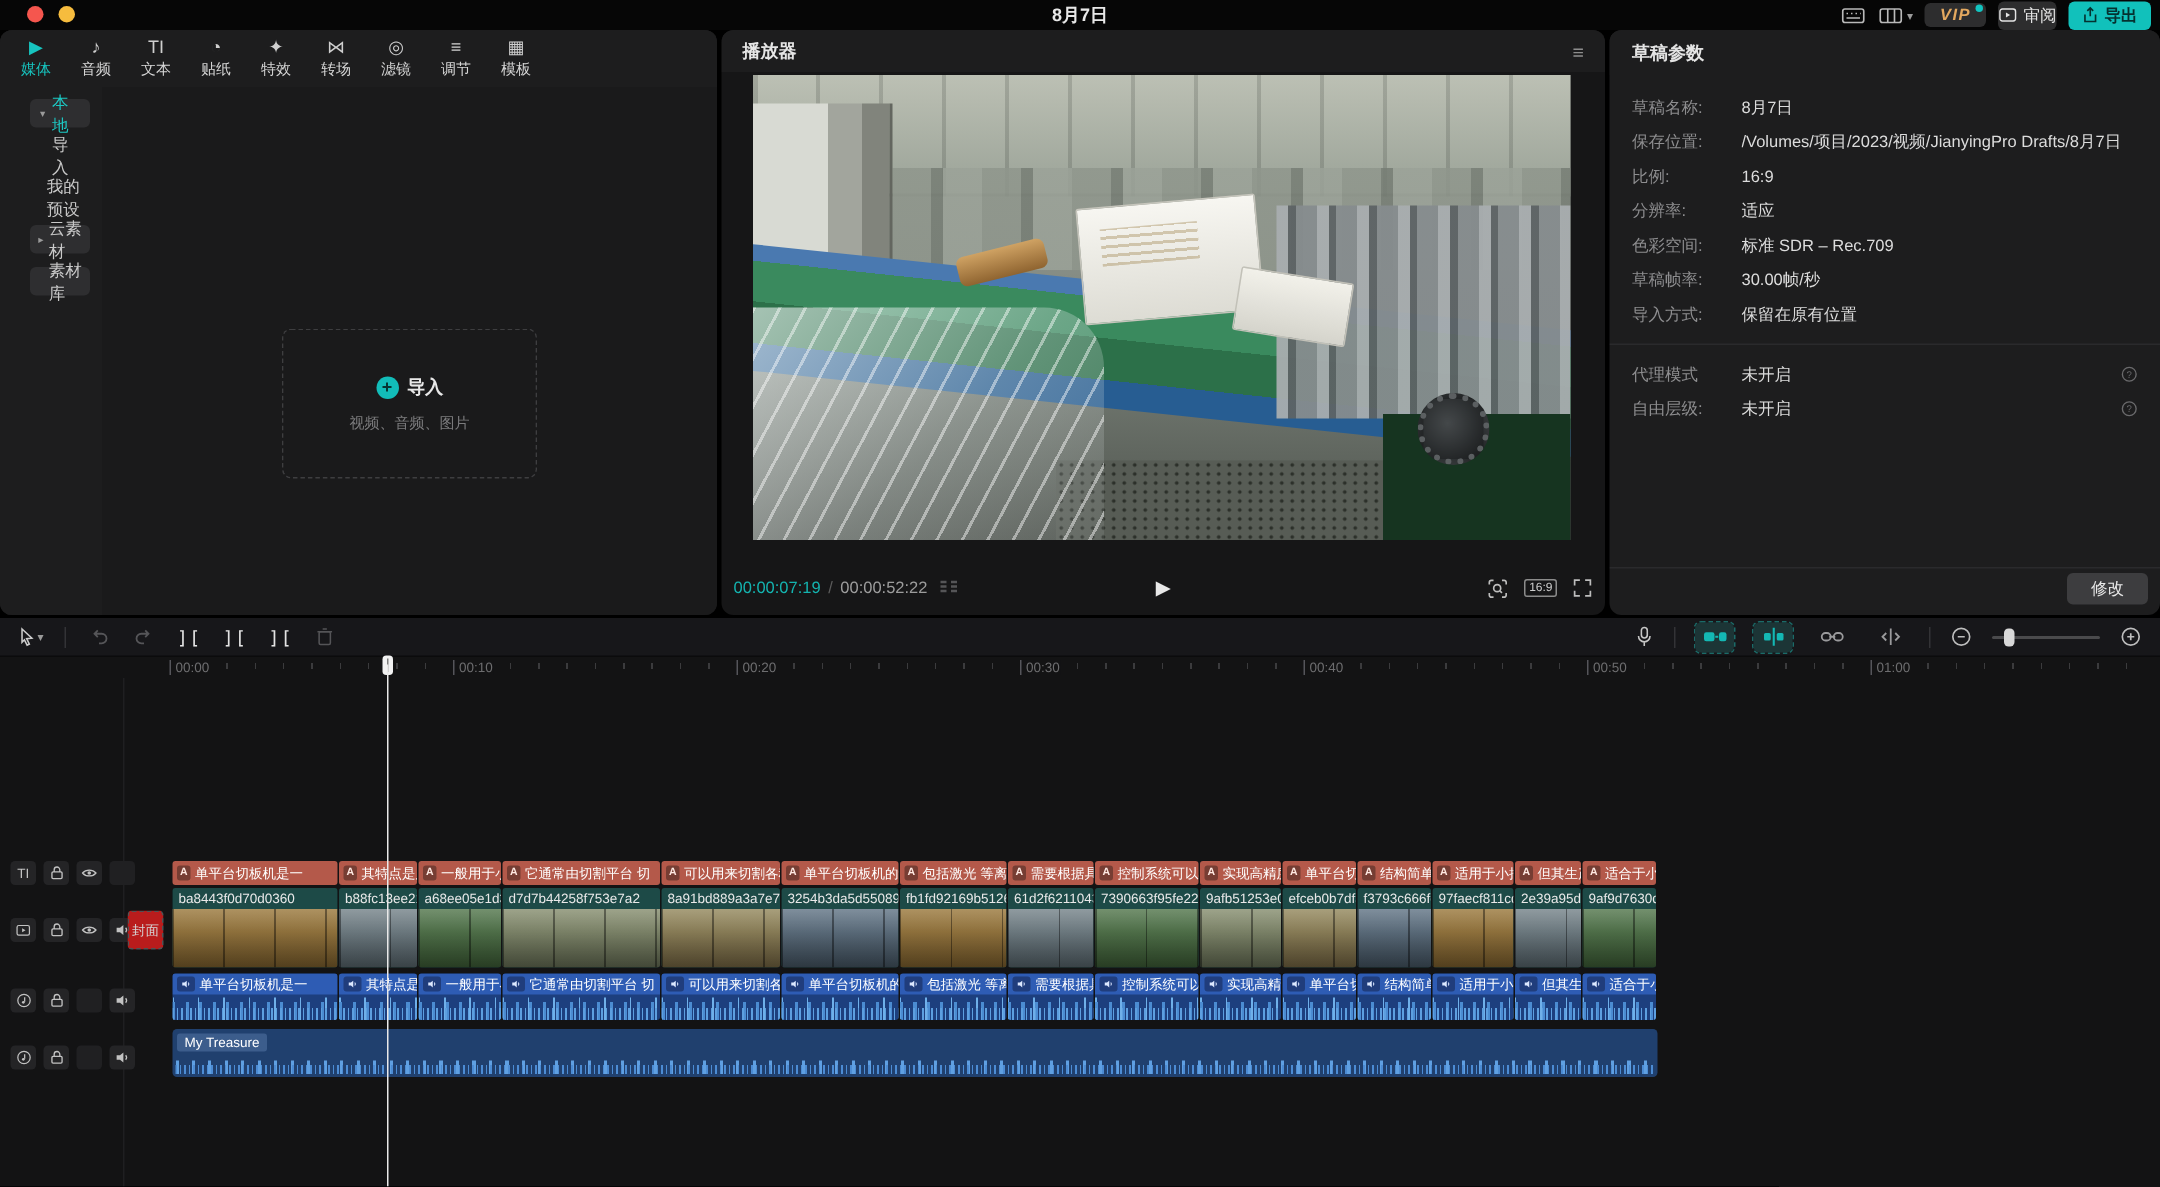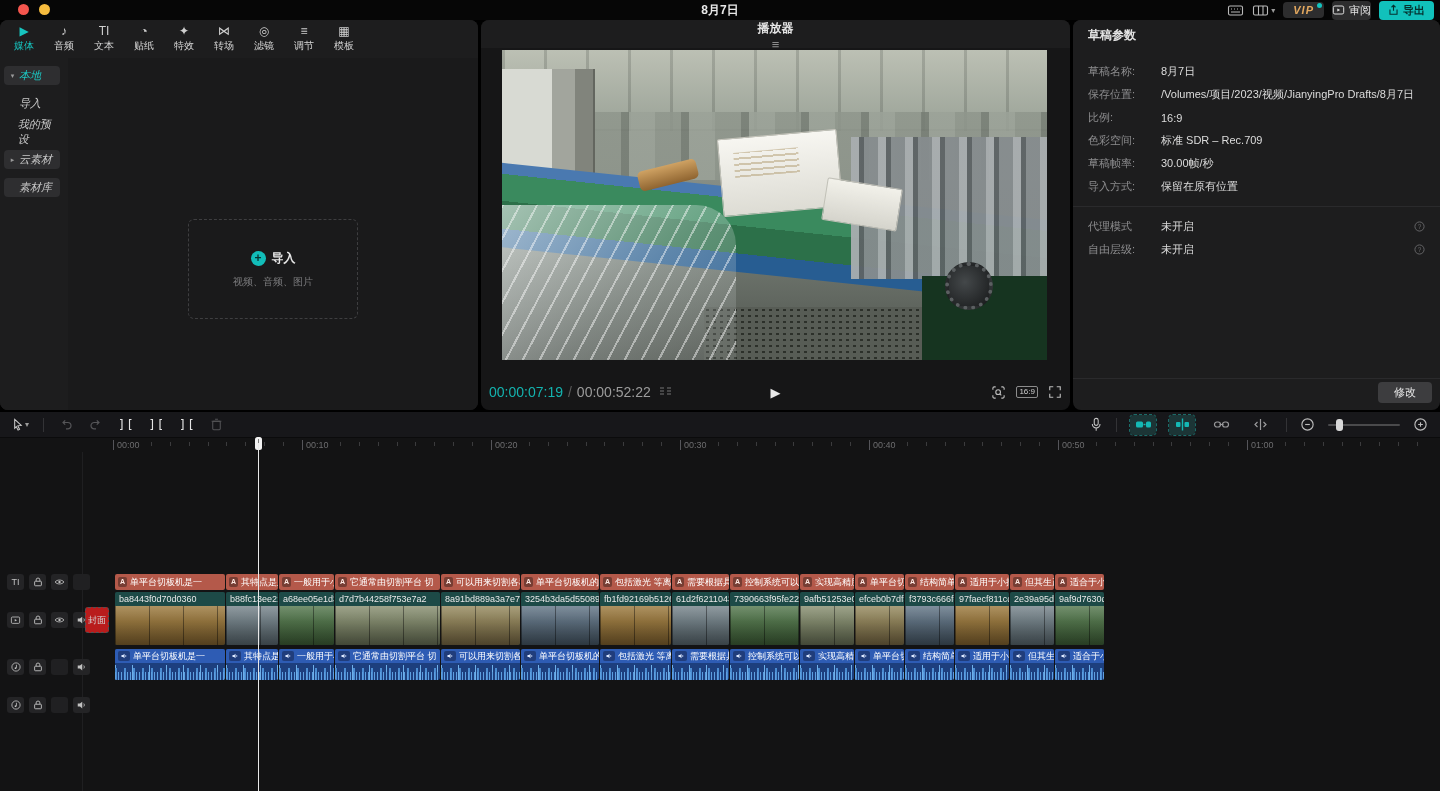--- a/index.html
+++ b/index.html
@@ -33,36 +33,36 @@
   .draft-panel { left:1073px; width:367px; }
 
   
   .tabbar { height:38px; display:flex; align-items:center; padding-left:4px; background:#1d1d1e; }
   .tab { width:40px; display:flex; flex-direction:column; align-items:center; gap:1px; color:#d6d6d6; cursor:default; }
   .tab-icon { font-size:12px; line-height:13px; height:13px; color:#cfcfcf; }
   .tab-label { font-size:10px; }
   .tab.active .tab-icon, .tab.active .tab-label { color:#17c4bf; }
   .media-body { position:absolute; top:38px; left:0; right:0; bottom:0; background:#1a1a1b; }
   .sidebar { position:absolute; left:0; top:0; bottom:0; width:68px; background:#1d1d1e; padding-top:8px; }
-  .side-item { height:19px; margin:0 8px 9px 4px; display:flex; align-items:center; gap:2px;
-    color:#c9c9c9; font-size:11px; border-radius:4px; padding:0 4px;font-style:italic; }
+  .side-item { height:19px; margin:0 8px 9px 20px; display:flex; align-items:center; gap:2px;
+    color:#c9c9c9; font-size:11px; border-radius:4px; padding:0 4px; }
   .side-item .caret { width:9px; font-size:7px; color:#9a9a9a; text-align:center; }
   .side-item.pill { background:#2e2e30; }
   .side-item.active { color:#1cc8c3; }
   .import-box { position:absolute; left:188px; top:161px; width:170px; height:100px;
     border:1px dashed #3e3e40; border-radius:6px; display:flex; flex-direction:column;
     align-items:center; justify-content:center; gap:8px; }
   .import-main { display:flex; align-items:center; gap:6px; color:#e8e8e8; font-size:12px; font-weight:bold; }
   .plus-circle { width:15px; height:15px; border-radius:50%; background:#12bdb9; color:#063432;
     font-size:12px; line-height:14px; text-align:center; font-weight:bold; }
   .import-hint { color:#7c7c7e; font-size:10px; }
 
   
   .player-header { height:28px; display:flex; align-items:center; justify-content:space-between;
-    padding:0 14px; background:#1d1d1e;flex-direction:column; }
+    padding:0 14px; background:#1d1d1e; }
   .player-title { color:#e6e6e6; font-size:12px; font-weight:bold; }
   .hamburger { color:#8d8d8d; font-size:13px; }
   .video-frame { position:absolute; left:21px; top:30px; width:545px; height:310px; overflow:hidden;
     background:linear-gradient(180deg,#a7aca3 0%,#8d948c 35%,#717870 65%,#4e534d 100%); }
   .vs { position:absolute; }
   .vs-ceiling { left:0; top:0; width:100%; height:26%;
     background:linear-gradient(180deg,#bcc0b4,#9aa297);
     box-shadow:inset 0 -2px 0 rgba(0,0,0,.15); }
   .vs-ceiling:after { content:""; position:absolute; inset:0;
     background:repeating-linear-gradient(90deg, rgba(40,45,40,.18) 0 3px, transparent 3px 42px); }
@@ -91,21 +91,21 @@
   .vs-plastic { left:0; bottom:0; width:43%; height:50%;
     background:linear-gradient(135deg, rgba(246,250,250,.6), rgba(222,230,230,.3) 55%, rgba(200,206,206,.12));
     border-top-right-radius:40px; }
   .vs-plastic:after { content:""; position:absolute; inset:0; border-top-right-radius:40px;
     background:repeating-linear-gradient(118deg, rgba(255,255,255,.45) 0 2px, transparent 2px 15px); }
   .subtitle { position:absolute; left:0; right:0; bottom:9%; text-align:center; color:#fff;
     font-size:16px; font-weight:bold; letter-spacing:1px;
     text-shadow:0 0 4px #000, 1px 1px 0 #000, -1px 1px 0 #000, 1px -1px 0 #000, -1px -1px 0 #000; }
   .player-controls { position:absolute; left:8px; right:8px; bottom:6px; height:24px;
     display:flex; align-items:center; }
-  .timecode { display:flex; align-items:center; gap:5px; font-size:14px; }
+  .timecode { display:flex; align-items:center; gap:5px; font-size:11px; }
   .tc-current { color:#14b3af; } .tc-sep { color:#5c5c5c; } .tc-total { color:#9c9c9c; }
   .frame-grid { margin-left:8px; }
   .play-btn { position:absolute; left:50%; transform:translateX(-50%); color:#e8e8e8; font-size:13px; }
   .pc-right { margin-left:auto; display:flex; align-items:center; gap:10px; }
   .ratio-chip { border:1px solid #8c8c8c; border-radius:2px; color:#cfcfcf; font-size:8px; padding:0 2px; line-height:10px; }
 
   
   .draft-header { height:30px; display:flex; align-items:center; padding:0 15px;
     color:#e4e4e4; font-size:12px; font-weight:bold; background:#1d1d1e; }
   .params { margin-top:10px; }
@@ -394,20 +394,24 @@
         <div class="param-row">
           <span class="p-label">保存位置:</span>
           <span class="p-value">/Volumes/项目/2023/视频/JianyingPro Drafts/8月7日</span>
         </div>
 
         <div class="param-row">
           <span class="p-label">比例:</span>
           <span class="p-value">16:9</span>
         </div>
 
+        <div class="param-row">
+          <span class="p-label">分辨率:</span>
+          <span class="p-value">适应</span>
+        </div>
 
         <div class="param-row">
           <span class="p-label">色彩空间:</span>
           <span class="p-value">标准 SDR – Rec.709</span>
         </div>
 
         <div class="param-row">
           <span class="p-label">草稿帧率:</span>
           <span class="p-value">30.00帧/秒</span>
         </div>
@@ -1001,20 +1005,26 @@
                 <path d="M3 6 H6 L9 3.5 V12.5 L6 10 H3 Z" fill="#dce8ff"></path>
                 <path d="M11 6 a3 3 0 0 1 0 4" fill="none" stroke="#dce8ff" stroke-width="1.4"></path>
               </svg>
             </span>
             <span>适合于小型</span>
           </div>
           <div class="ac-wave"></div>
         </div>
       </div>
 
+    <div class="lane lane-music">
+      <div class="music-clip">
+        <span class="mc-label">My Treasure</span>
+        <span class="mc-wave"></span>
+      </div>
+    </div>
 
     <div class="playhead">
       <span class="ph-head"></span>
       <span class="ph-line"></span>
     </div>
   </div>
 
 </div>
 
 </body></html>

